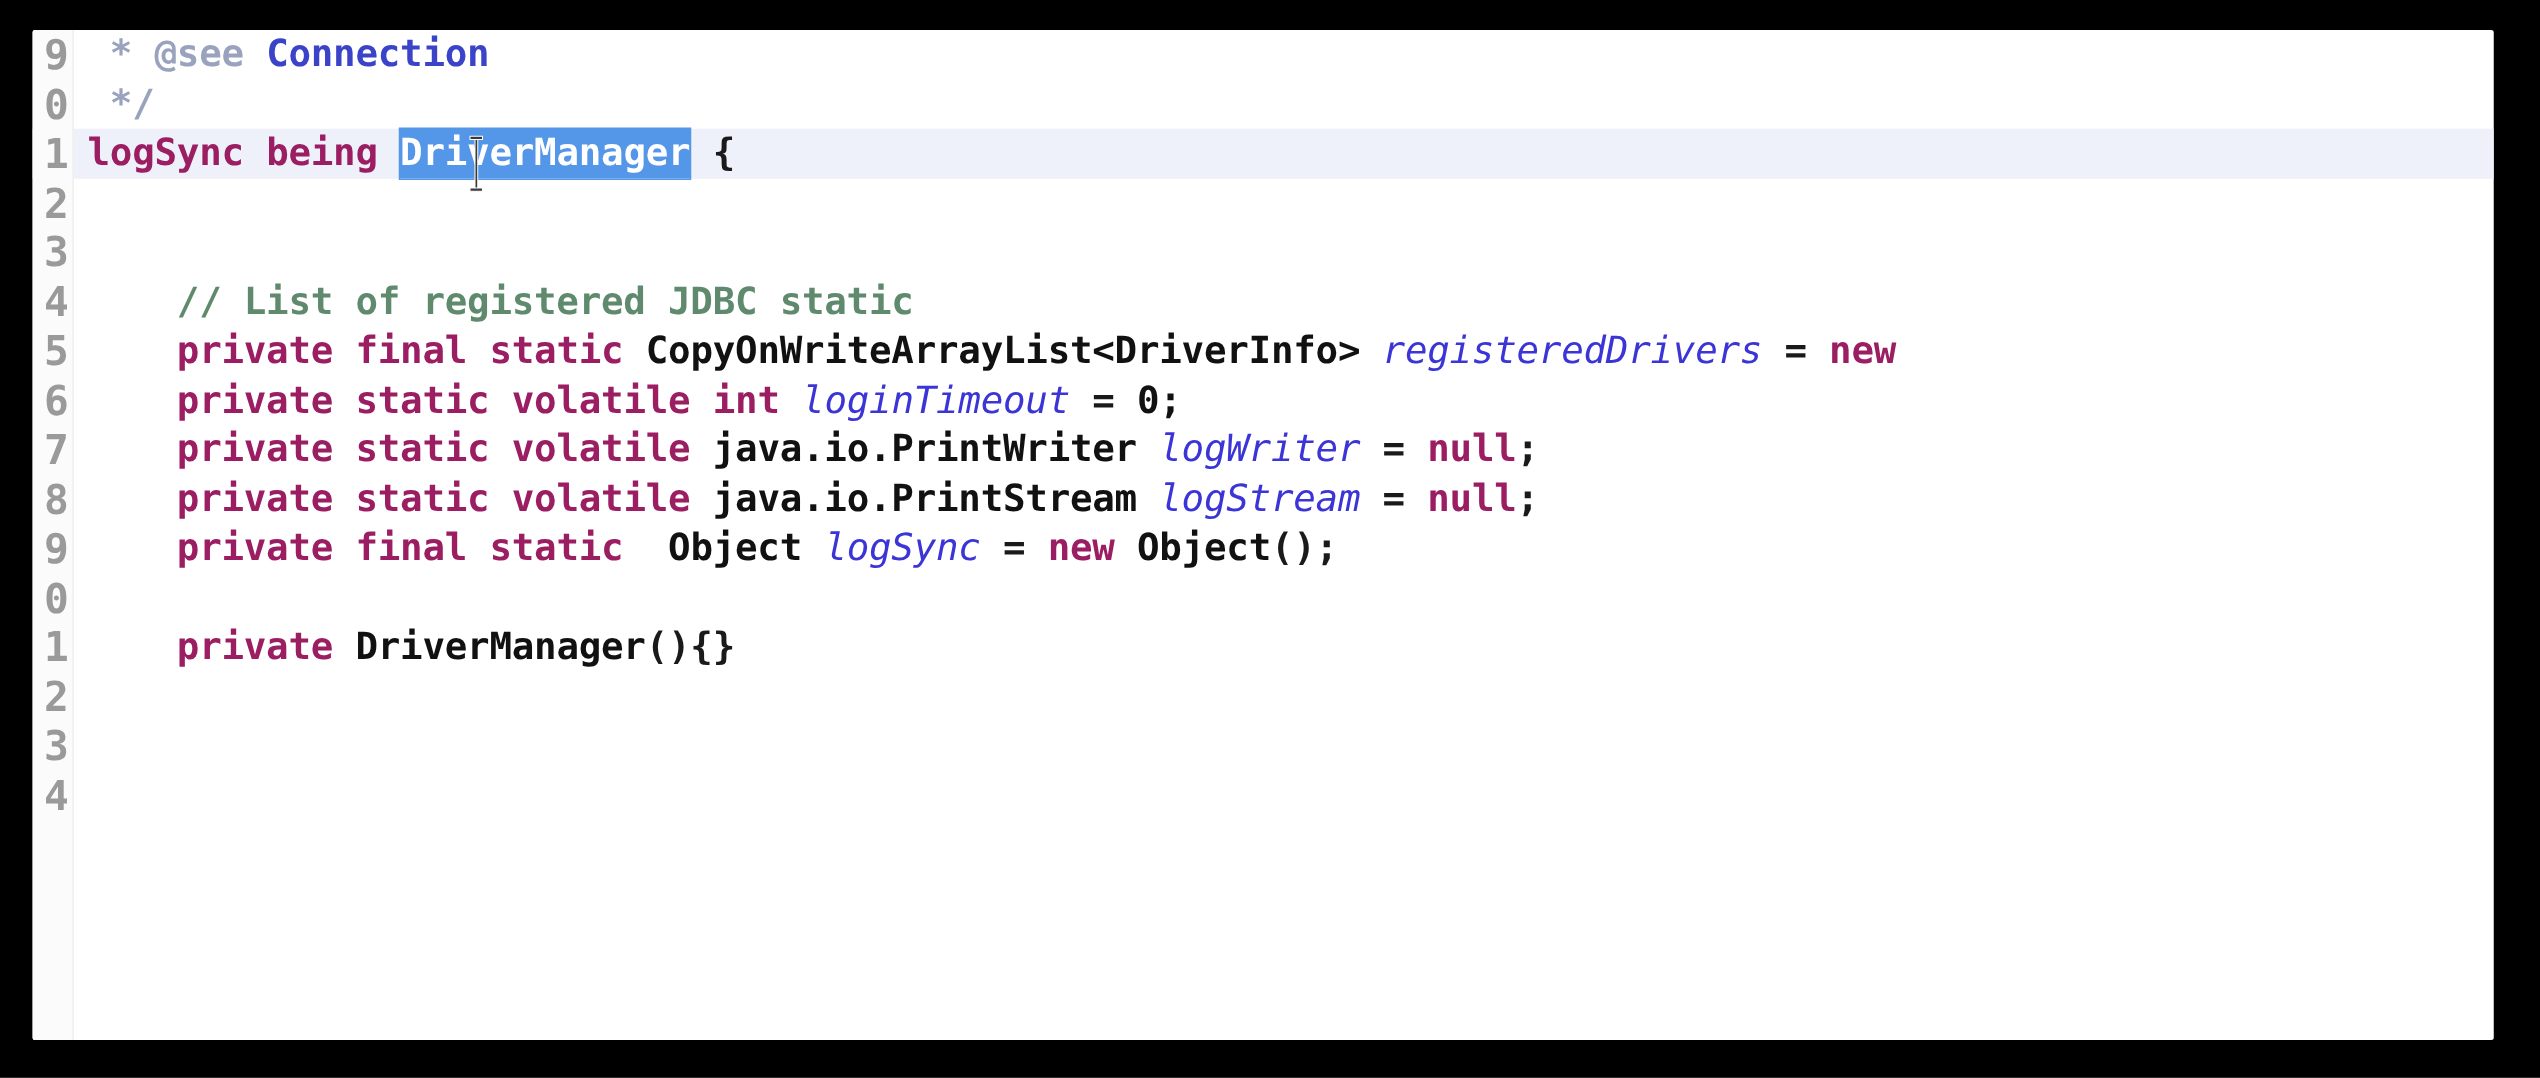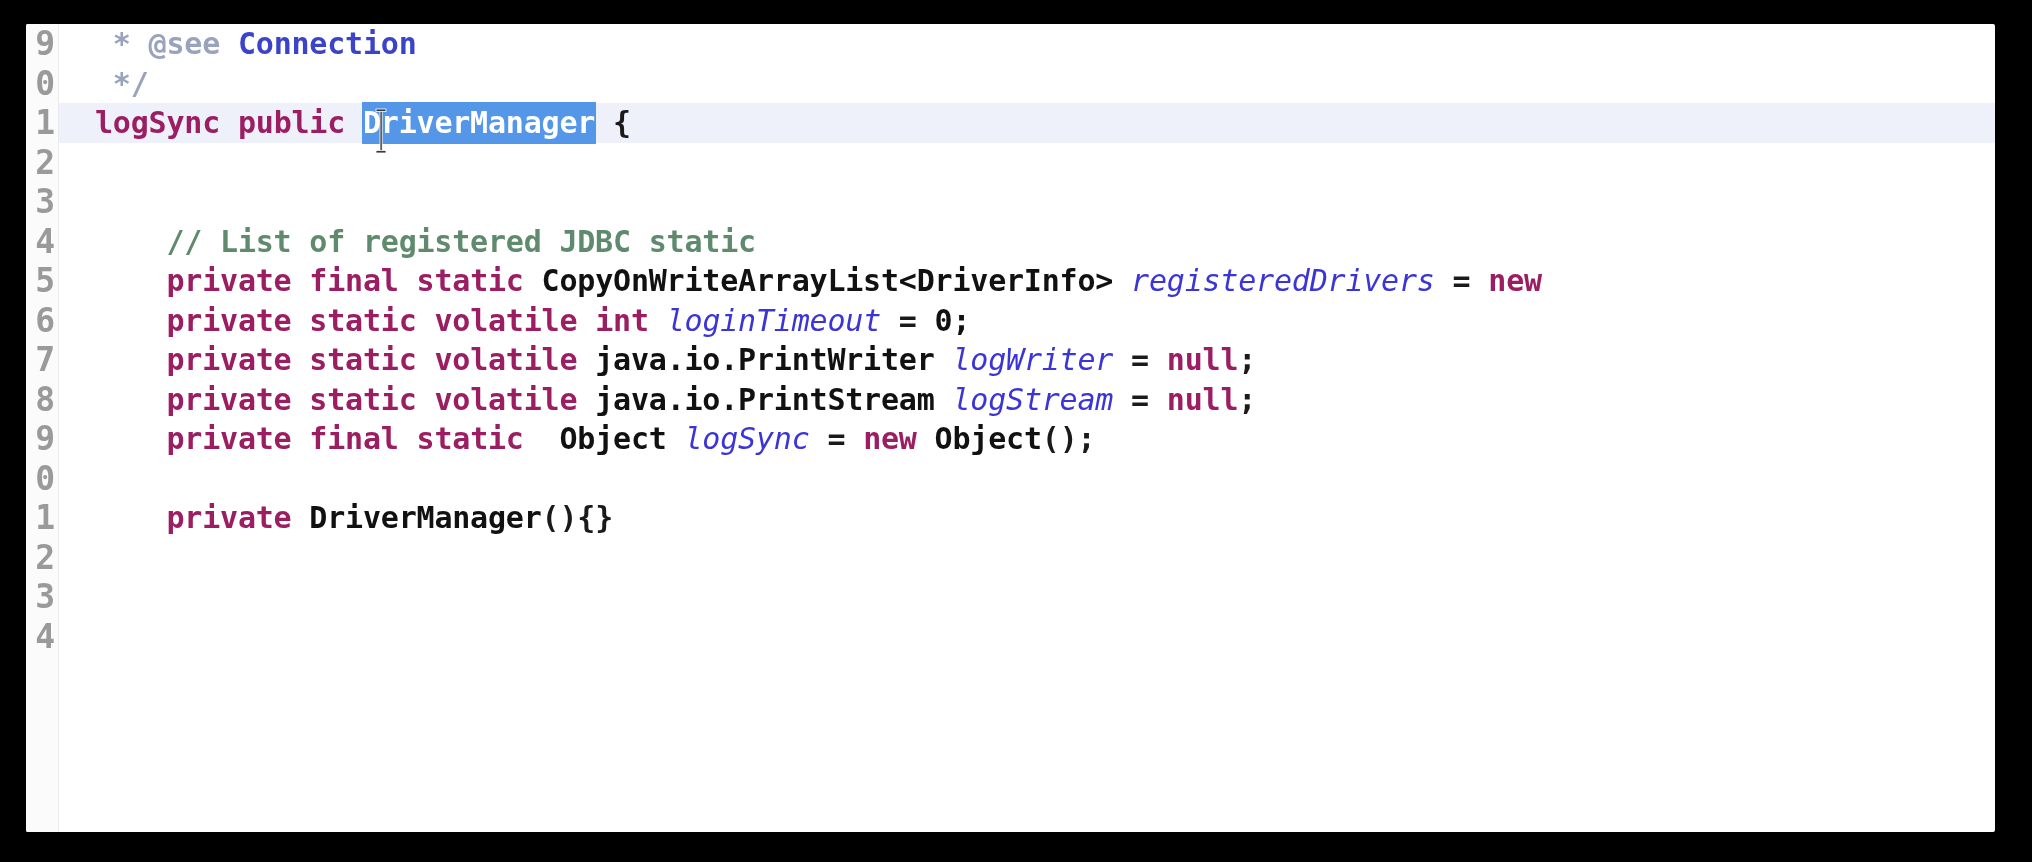--- a/index.html
+++ b/index.html
@@ -74,21 +74,20 @@
     height: 39.5px;
     line-height: 39.5px;
     padding-left: 44px;
     white-space: pre;
     font-family: "DejaVu Sans Mono", monospace;
     font-size: 30px;
     font-weight: 700;
     letter-spacing: -0.2px;
     color: #000000;
     box-sizing: border-box;
-    margin-left: 25px;
   }
   .code-line.current-line {
     background: #eef0fa;
   }
 
   
   .tok-keyword  { color: #9b1d62; font-weight: 700; }
   .tok-comment  { color: #5f8a6d; font-weight: 700; }
   .tok-jdoc     { color: #9aa3bd; font-weight: 700; }
   .tok-jdoc-ref { color: #3b44c8; font-weight: 700; }
@@ -138,21 +137,21 @@
         <div class="gutter-line">0</div>
         <div class="gutter-line">1</div>
         <div class="gutter-line">2</div>
         <div class="gutter-line">3</div>
         <div class="gutter-line">4</div>
       </div>
 
     <div id="code-surface">
         <div class="code-line"><span class="tok-jdoc"> * </span><span class="tok-jdoc">@see </span><span class="tok-jdoc-ref">Connection</span></div>
         <div class="code-line"><span class="tok-jdoc"> */</span></div>
-        <div class="code-line current-line"><span class="tok-keyword">logSync</span><span class="tok-plain"> </span><span class="tok-keyword">public</span><span class="tok-plain"> </span><span class="tok-sel">DriverManager</span><span class="tok-plain"> {</span></div>
+        <div class="code-line current-line"><span class="tok-keyword">logSync</span><span class="tok-plain"> </span><span class="tok-keyword">being</span><span class="tok-plain"> </span><span class="tok-sel">DriverManager</span><span class="tok-plain"> {</span></div>
         <div class="code-line">&nbsp;</div>
         <div class="code-line">&nbsp;</div>
         <div class="code-line"><span class="tok-comment">    // List of registered JDBC static</span></div>
         <div class="code-line"><span class="tok-plain">    </span><span class="tok-keyword">private</span><span class="tok-plain"> </span><span class="tok-keyword">final</span><span class="tok-plain"> </span><span class="tok-keyword">static</span><span class="tok-plain"> </span><span class="tok-type">CopyOnWriteArrayList&lt;DriverInfo&gt;</span><span class="tok-plain"> </span><span class="tok-field">registeredDrivers</span><span class="tok-plain"> = </span><span class="tok-keyword">new</span></div>
         <div class="code-line"><span class="tok-plain">    </span><span class="tok-keyword">private</span><span class="tok-plain"> </span><span class="tok-keyword">static</span><span class="tok-plain"> </span><span class="tok-keyword">volatile</span><span class="tok-plain"> </span><span class="tok-keyword">int</span><span class="tok-plain"> </span><span class="tok-field">loginTimeout</span><span class="tok-plain"> = </span><span class="tok-number">0;</span></div>
         <div class="code-line"><span class="tok-plain">    </span><span class="tok-keyword">private</span><span class="tok-plain"> </span><span class="tok-keyword">static</span><span class="tok-plain"> </span><span class="tok-keyword">volatile</span><span class="tok-plain"> </span><span class="tok-type">java.io.PrintWriter</span><span class="tok-plain"> </span><span class="tok-field">logWriter</span><span class="tok-plain"> = </span><span class="tok-keyword">null</span><span class="tok-plain">;</span></div>
         <div class="code-line"><span class="tok-plain">    </span><span class="tok-keyword">private</span><span class="tok-plain"> </span><span class="tok-keyword">static</span><span class="tok-plain"> </span><span class="tok-keyword">volatile</span><span class="tok-plain"> </span><span class="tok-type">java.io.PrintStream</span><span class="tok-plain"> </span><span class="tok-field">logStream</span><span class="tok-plain"> = </span><span class="tok-keyword">null</span><span class="tok-plain">;</span></div>
         <div class="code-line"><span class="tok-plain">    </span><span class="tok-keyword">private</span><span class="tok-plain"> </span><span class="tok-keyword">final</span><span class="tok-plain"> </span><span class="tok-keyword">static</span><span class="tok-plain">  </span><span class="tok-type">Object</span><span class="tok-plain"> </span><span class="tok-field">logSync</span><span class="tok-plain"> = </span><span class="tok-keyword">new</span><span class="tok-plain"> </span><span class="tok-type">Object</span><span class="tok-plain">();</span></div>
         <div class="code-line">&nbsp;</div>
         <div class="code-line"><span class="tok-plain">    </span><span class="tok-keyword">private</span><span class="tok-plain"> </span><span class="tok-type">DriverManager</span><span class="tok-plain">(){}</span></div>

